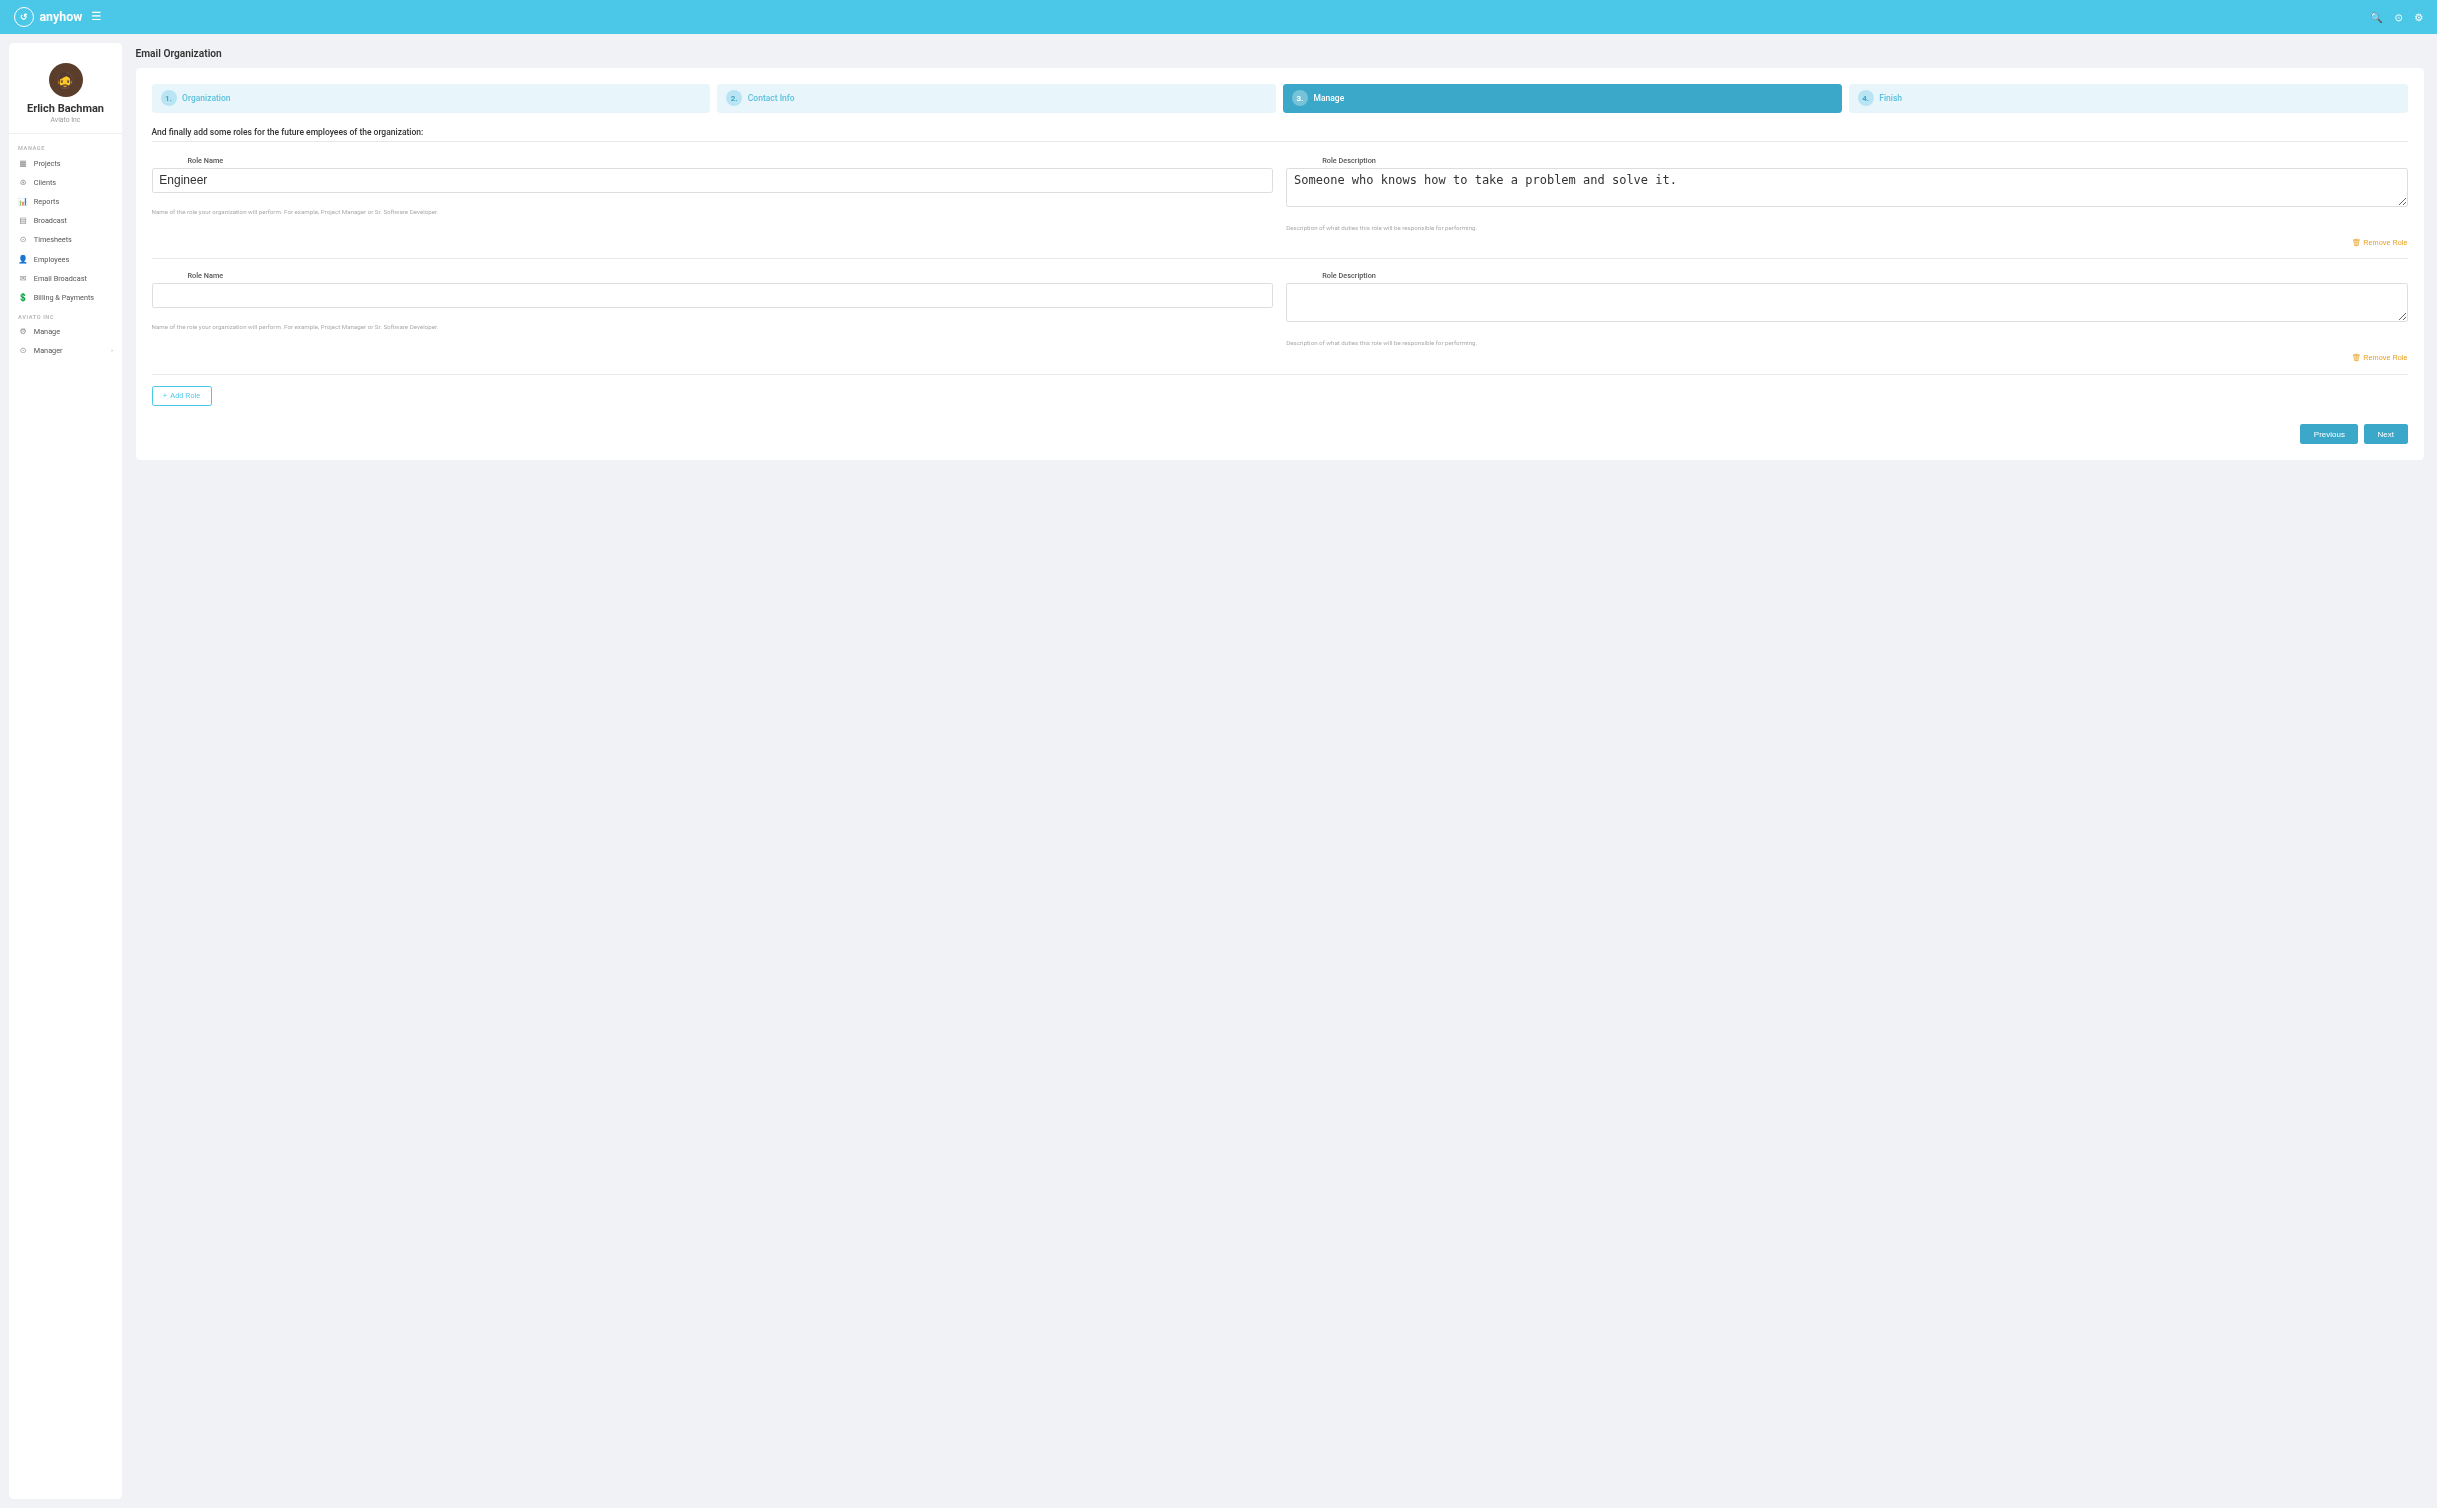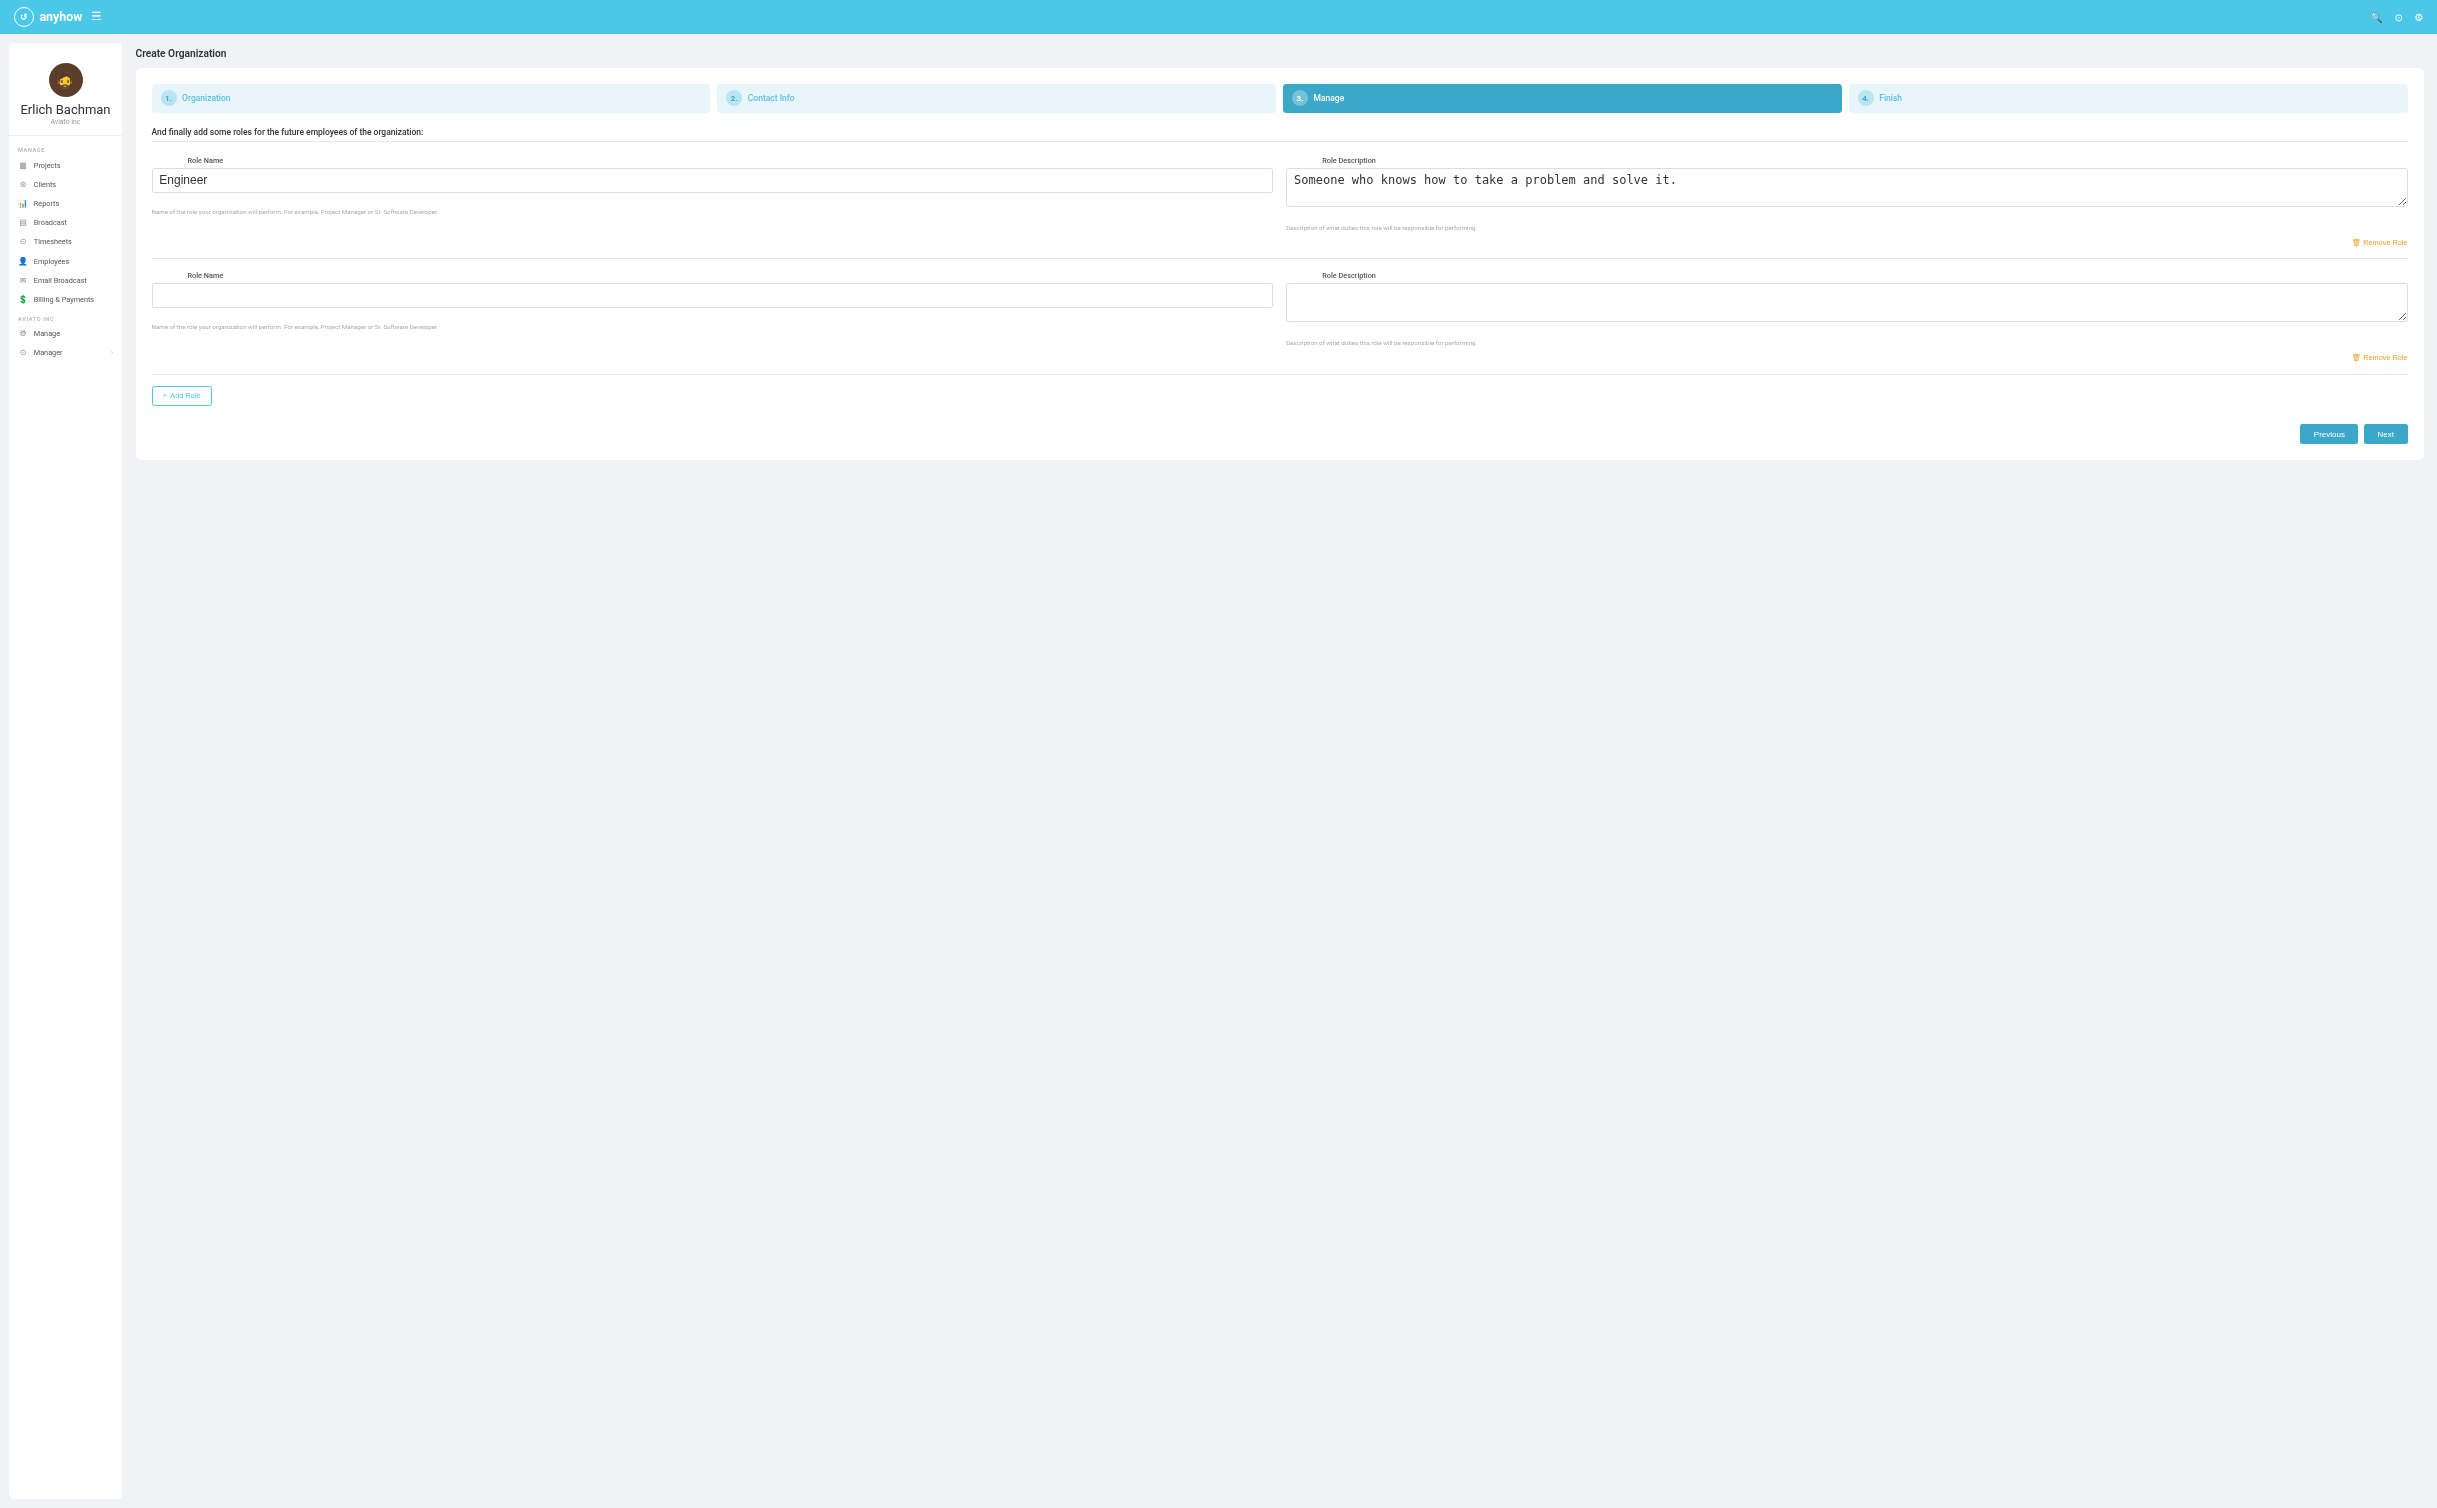--- a/index.html
+++ b/index.html
@@ -28,21 +28,21 @@
     .sidebar {
       width: 113px;
       background: white;
       padding: 11.3px 0;
       flex-shrink: 0;
       margin: 9px 0 9px 9px;
       border-radius: 4.5px;
     }
     .sidebar-profile { text-align: center; padding: 9px; border-bottom: 0.6px solid #f0f0f0; margin-bottom: 4.5px; }
     .avatar { width: 34px; height: 34px; border-radius: 50%; background: #5a3e2b; margin: 0 auto 4.5px; overflow: hidden; display: flex; align-items: center; justify-content: center; font-size: 16px; }
-    .profile-name { font-weight: 400; font-size: 13px; color: #333; }
+    .profile-name { font-weight: 700; font-size: 11px; color: #333; }
     .profile-company { font-size: 6.8px; color: #999; margin-top: 1.1px; }
 
     .sidebar-section-label { font-size: 5.6px; color: #bbb; font-weight: 700; letter-spacing: 0.6px; padding: 6.8px 9px 2.3px; text-transform: uppercase; }
 
     .sidebar-item {
       display: flex; align-items: center; gap: 5.6px;
       padding: 5.1px 9px;
       color: #555; font-size: 7.3px; cursor: pointer;
       text-decoration: none;
     }
@@ -179,21 +179,21 @@
       <span class="si-label">Manage</span>
     </a>
     <a class="sidebar-item">
       <span class="si-icon">⊙</span>
       <span class="si-label">Manager</span>
       <span class="si-arrow">›</span>
     </a>
   </aside>
 
   <main class="main">
-    <h1 class="page-title">Create Organization</h1>
+    <h1 class="page-title">Email Organization</h1>
 
     <div class="card">
 
       
       <div class="stepper">
         <div class="step step-inactive">
           <div class="step-num">1.</div>
           <span>Organization</span>
         </div>
         <div class="step step-inactive">

